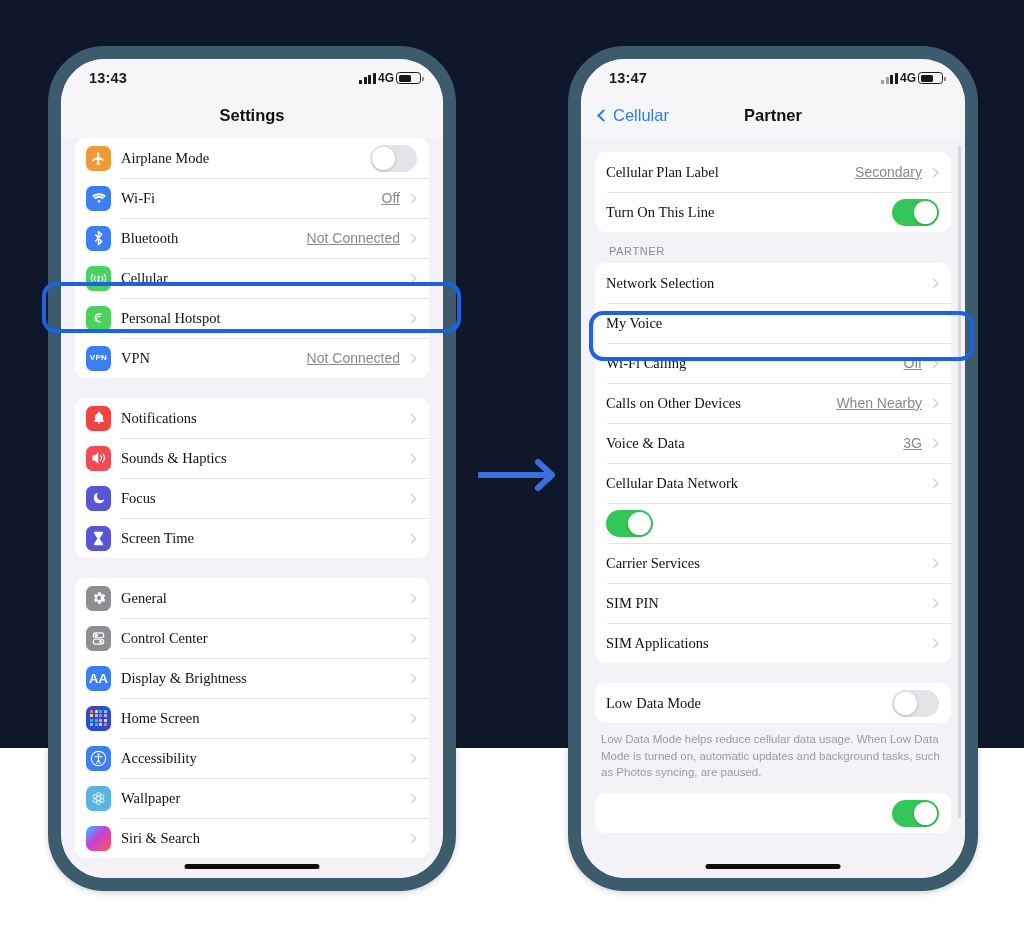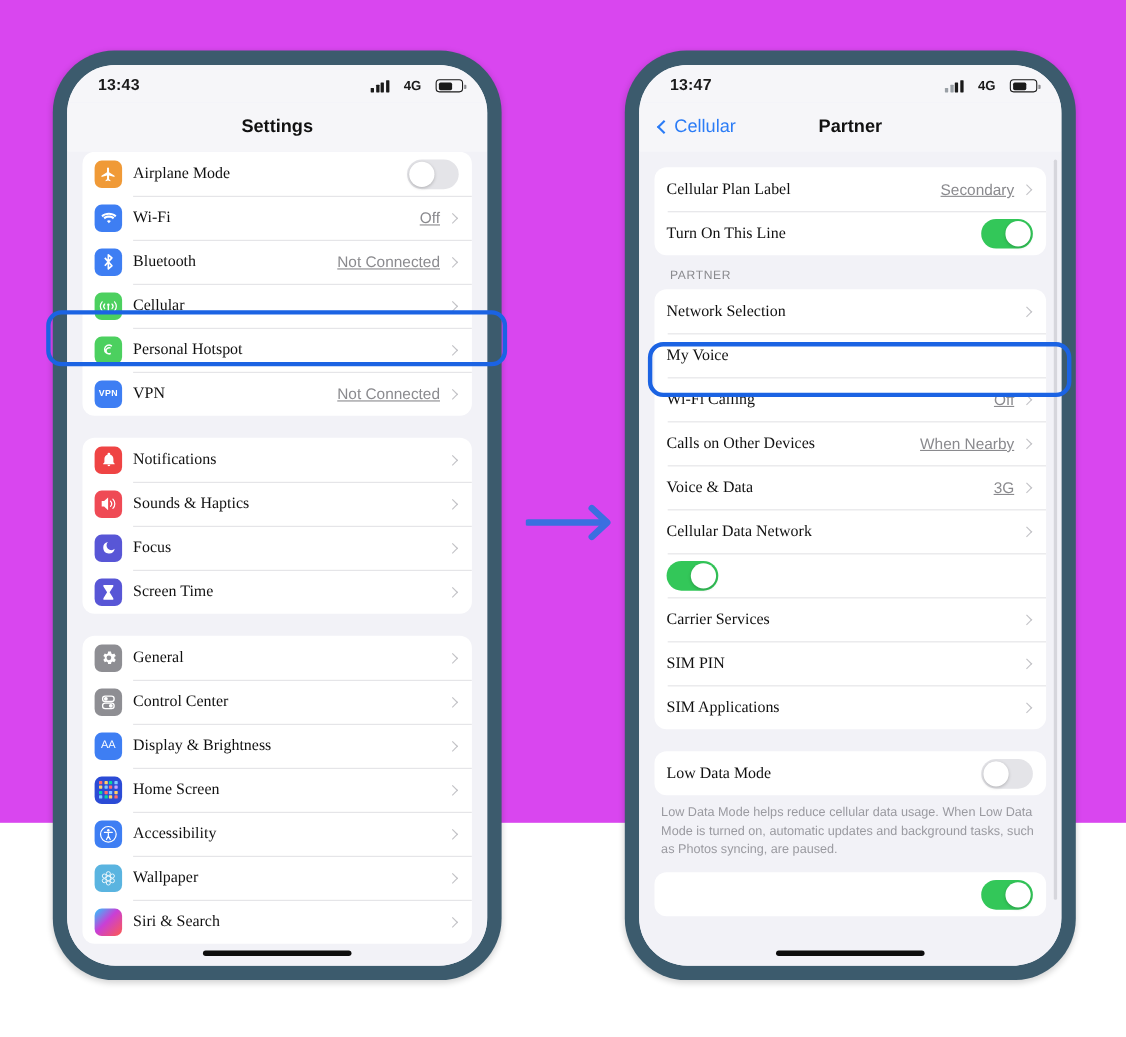--- a/index.html
+++ b/index.html
@@ -2,21 +2,21 @@
 <html><head>
 <meta charset="utf-8">
 <style>
   * { box-sizing: border-box; margin: 0; padding: 0; }
   html, body {
     width: 1024px; height: 943px;
     background: #ffffff;
     font-family: "Liberation Sans", sans-serif;
     overflow: hidden;
   }
-  .stage { position: relative; width: 1024px; height: 748px; background: #d946ef; }
+  .stage { position: relative; width: 1024px; height: 748px; background: #0f172a; }
 
   
   .phone {
     position: absolute;
     border-radius: 56px;
     background: #3c5b6d;
     padding: 13px;
     box-shadow: 0 2px 6px rgba(0,0,0,0.18);
   }
   .phone-inner {
@@ -45,21 +45,21 @@
 
   
   .statusbar {
     position: relative; z-index: 40;
     height: 34px;
     display: flex; align-items: center; justify-content: space-between;
     padding: 4px 22px 0 28px;
     background: #f6f6f9;
   }
   .sb-time { font-size: 14.5px; font-weight: bold; color: #1a1a1a; letter-spacing: .2px; }
-  .sb-right { display: flex; align-items: center; gap: 13px; }
+  .sb-right { display: flex; align-items: center; gap: 2px; }
   .bars { display: flex; align-items: flex-end; gap: 1.5px; height: 11px; }
   .bars i { width: 3px; background: #1a1a1a; border-radius: .5px; display: block; }
   .bars i:nth-child(1) { height: 4px; }
   .bars i:nth-child(2) { height: 6.5px; }
   .bars i:nth-child(3) { height: 9px; }
   .bars i:nth-child(4) { height: 11px; }
   .bars.partial i:nth-child(1),
   .bars.partial i:nth-child(2) { background: #9aa0a6; }
   .sb-net { font-size: 12px; font-weight: bold; color: #1a1a1a; }
   .battery {
@@ -341,21 +341,21 @@
                 <rect x="3" y="2.5" width="14" height="6.5" rx="3.2"></rect>
                   <circle cx="7" cy="5.75" r="1.5" fill="#fff"></circle>
                 <rect x="3" y="11" width="14" height="6.5" rx="3.2"></rect>
                   <circle cx="13" cy="14.25" r="1.5" fill="#fff"></circle>
               </svg>
             </div>
             <div class="label">Control Center</div>
             <div class="chev"></div>
           </div>
           <div class="row">
-            <div class="ico" style="background:#3e7ef3; font-size:10px; font-weight:normal;">AA</div>
+            <div class="ico" style="background:#3e7ef3; font-size:13px; font-weight:bold;">AA</div>
             <div class="label">Display &amp; Brightness</div>
             <div class="chev"></div>
           </div>
           <div class="row">
             <div class="ico" style="background:#2b4bd6">
               <div class="dots-grid">
                 <em style="background:#ff6b6b"></em>
                   <em style="background:#ffd166"></em>
                   <em style="background:#06d6a0"></em>
                   <em style="background:#7ec8ff"></em>

